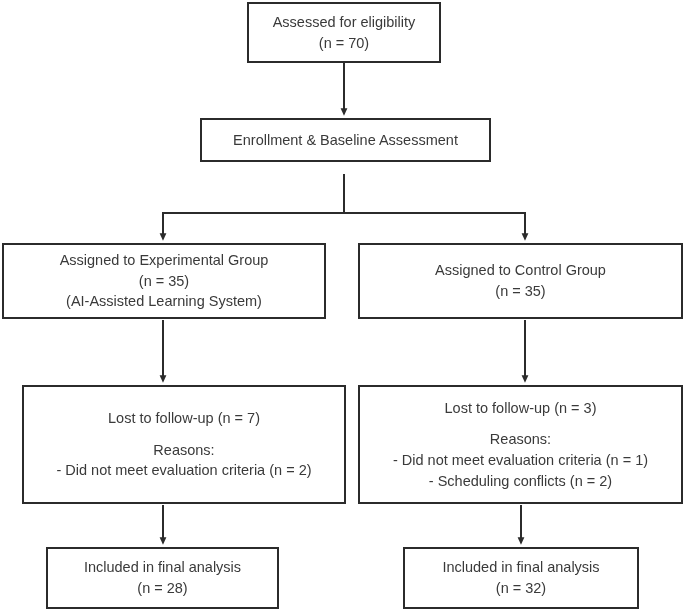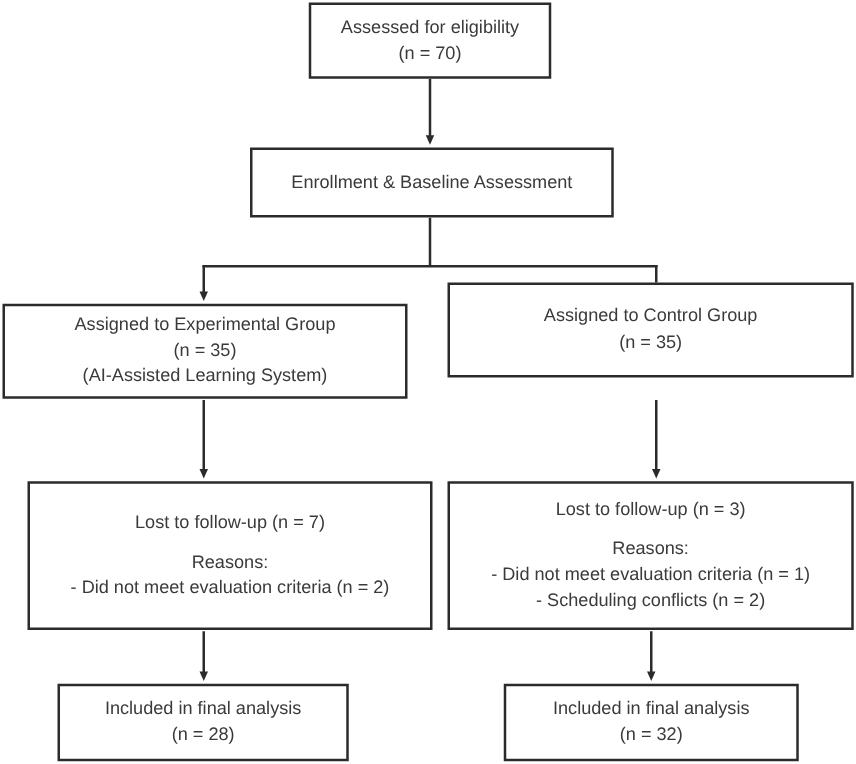--- a/index.html
+++ b/index.html
@@ -42,23 +42,23 @@
   svg.links {
     position: absolute;
     left: 0;
     top: 0;
     width: 685px;
     height: 611px;
     pointer-events: none;
   }
   
   #node-assessed      { left: 247px; top: 2px;   width: 194px; height: 61px; }
-  #node-enrollment    { left: 200px; top: 118px; width: 291px; height: 56px; }
+  #node-enrollment    { left: 200px; top: 118px; width: 291px; height: 44px; }
   #node-experimental  { left: 2px;   top: 243px; width: 324px; height: 76px; }
-  #node-control       { left: 358px; top: 226px; width: 325px; height: 76px; }
+  #node-control       { left: 358px; top: 243px; width: 325px; height: 76px; }
   #node-lost-exp      { left: 2px;   top: 385px; width: 324px; height: 119px; margin-left: 20px; }
   #node-lost-ctl      { left: 358px; top: 385px; width: 325px; height: 119px; align-items: center; }
   #node-final-exp     { left: 46px;  top: 547px; width: 233px; height: 62px; }
   #node-final-ctl     { left: 403px; top: 547px; width: 236px; height: 62px; }
 </style>
 </head>
 <body>
 
 <div id="canvas">
 

